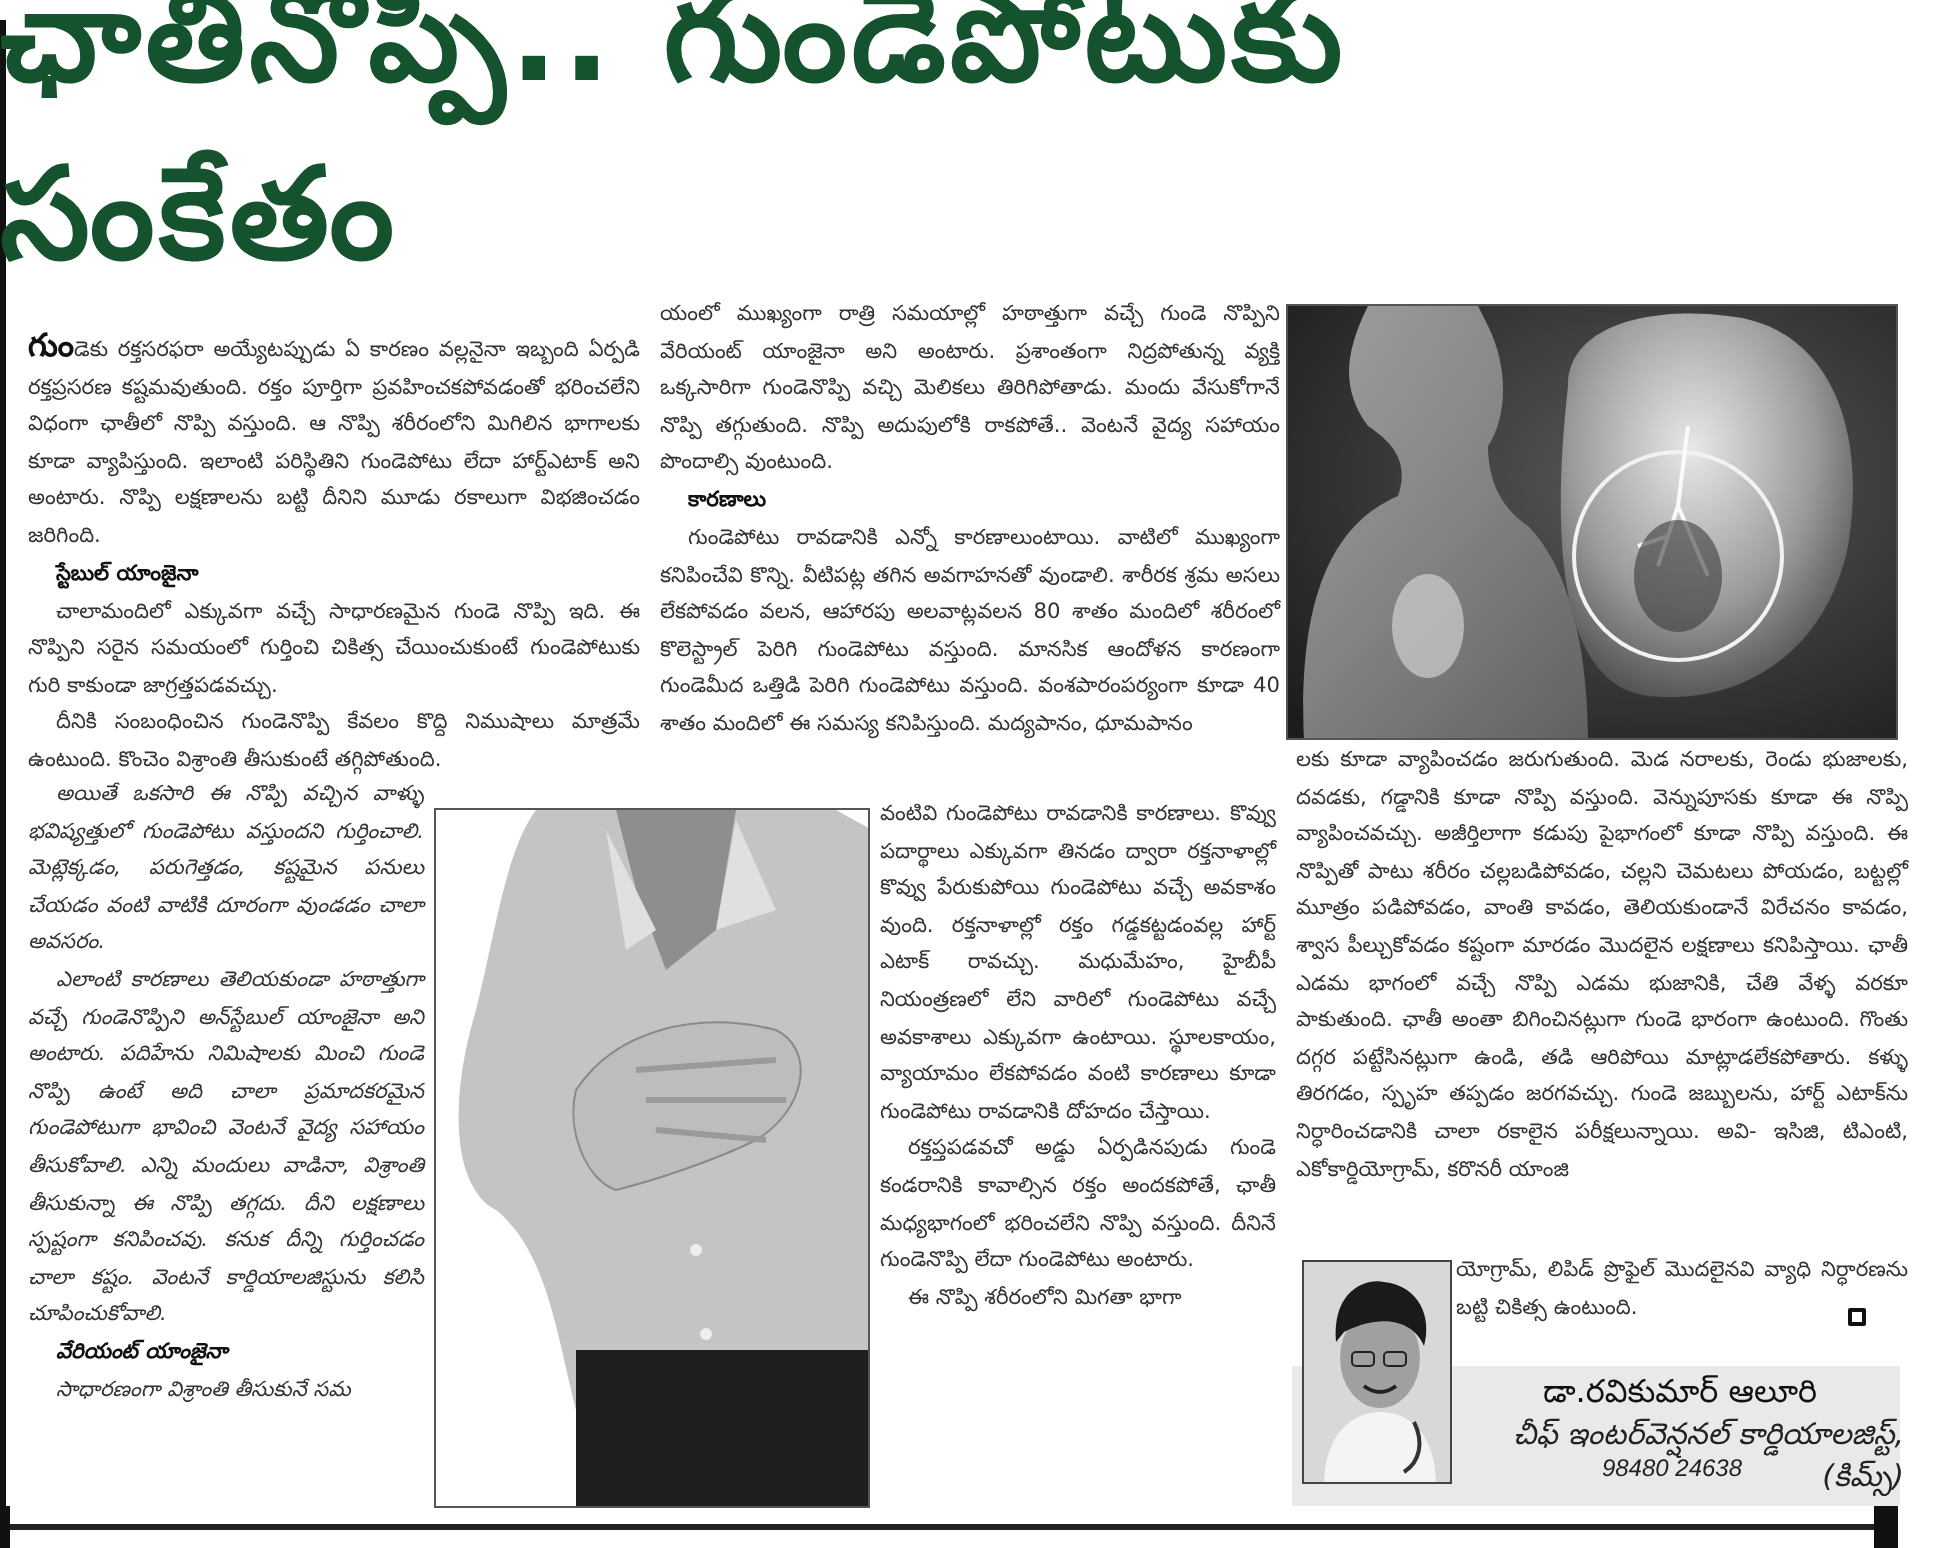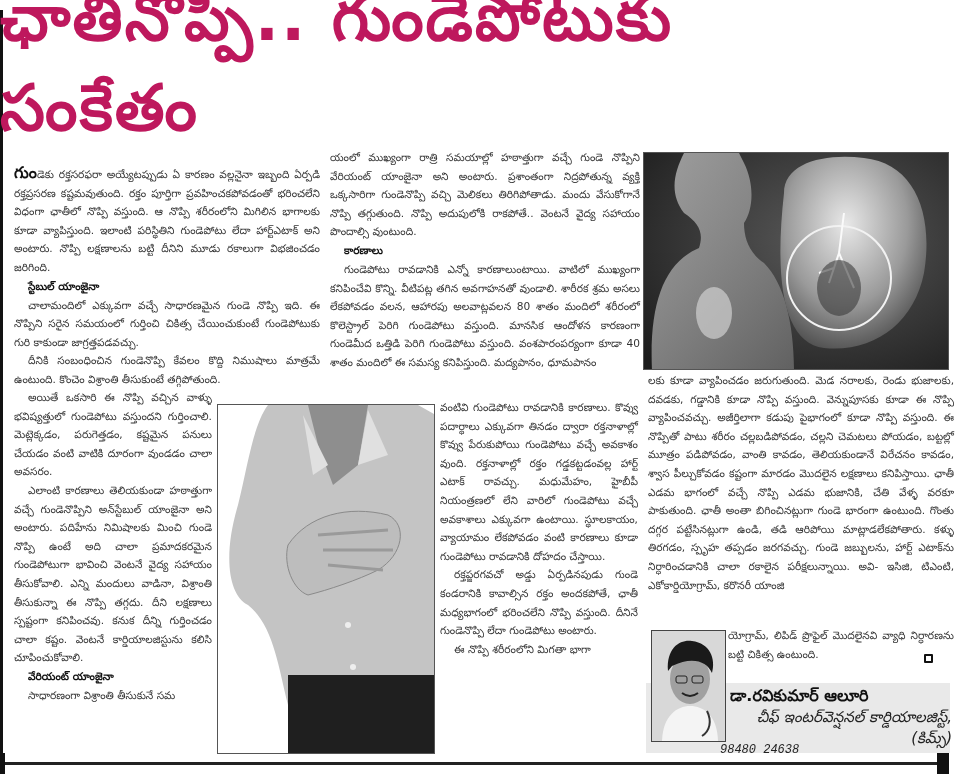--- a/index.html
+++ b/index.html
@@ -5,51 +5,51 @@
   * { box-sizing: border-box; margin: 0; padding: 0; }
   html, body { width: 969px; height: 774px; background: #ffffff; overflow: hidden; }
   body { position: relative; font-family: "DejaVu Sans", sans-serif; color: #222; }
 
   .left-rule { position: absolute; left: 0; top: 10px; width: 3px; height: 764px; background: #111; }
 
   .headline {
     position: absolute; left: 0; top: 0; width: 823px; height: 142px;
     display: flex; align-items: center; justify-content: center;
     font-family: "DejaVu Sans", sans-serif; font-weight: bold;
-    font-size: 64px; letter-spacing: 2px; color: #be185d;
+    font-size: 64px; letter-spacing: 2px; color: #14532d;
   }
 
   .col { position: absolute; font-size: 10.6px; line-height: 18.6px; color: #333; text-align: justify; }
   .col p { text-indent: 14px; margin: 0; }
   .col p.noindent { text-indent: 0; }
   .col .sub { font-weight: bold; font-size: 10.6px; padding-left: 14px; color: #111; line-height: 19px; }
   .drop { font-weight: bold; font-size: 16px; color: #111; }
 
   .col1 { left: 14px; top: 148px; width: 306px; margin-top: 16px; }
-  .col1b { left: 14px; top: 388px; width: 198px; }
+  .col1b { left: 14px; top: 388px; width: 198px; font-style: italic; }
   .col2 { left: 330px; top: 148px; width: 310px; }
   .col2b { left: 440px; top: 398px; width: 198px; }
   .col3 { left: 648px; top: 371px; width: 306px; }
   .col3b { left: 728px; top: 626px; width: 226px; }
 
   .photo {
     position: absolute; border: 1px solid #555; overflow: hidden;
   }
   .photo-heart { left: 643px; top: 152px; width: 306px; height: 218px; background: #2a2a2a; }
   .photo-man { left: 217px; top: 404px; width: 218px; height: 350px; background: #fff; }
 
   .author-box {
     position: absolute; left: 646px; top: 683px; width: 304px; height: 70px; background: #e9e9e9;
   }
   .author-photo {
     position: absolute; left: 651px; top: 630px; width: 75px; height: 112px; border: 1px solid #444; background: #cfcfcf; overflow: hidden;
   }
-  .author-name { position: absolute; left: 730px; top: 686px; width: 220px; text-align: left; font-weight: bold; font-size: 16px; color: #111; }
+  .author-name { position: absolute; left: 730px; top: 686px; width: 220px; text-align: center; font-weight: normal; font-size: 16px; color: #111; }
   .author-role { position: absolute; left: 720px; top: 708px; width: 232px; text-align: right; font-size: 15px; font-style: italic; color: #222; }
-  .author-phone { position: absolute; left: 720px; top: 727px; width: 232px; text-align: left; font-size: 12px; font-style: italic; font-family: Liberation Mono, monospace; color: #222; margin-top: 16px; }
+  .author-phone { position: absolute; left: 720px; top: 727px; width: 232px; text-align: center; font-size: 12px; font-style: italic; font-family: Liberation Sans, sans-serif; color: #222; }
 
   .end-mark { position: absolute; left: 924px; top: 654px; width: 9px; height: 9px; border: 2px solid #111; border-radius: 1px; }
 
   .bottom-rule { position: absolute; left: 0; top: 762px; width: 945px; height: 3px; background: #222; }
   .bottom-block-l { position: absolute; left: 0; top: 753px; width: 5px; height: 21px; background: #111; }
   .bottom-block-r { position: absolute; left: 937px; top: 753px; width: 12px; height: 21px; background: #111; }
 </style>
 </head>
 <body>
 
@@ -72,21 +72,21 @@
 </div>
 
 <div class="col col2">
   <p class="noindent">యంలో ముఖ్యంగా రాత్రి సమయాల్లో హఠాత్తుగా వచ్చే గుండె నొప్పిని వేరియంట్ యాంజైనా అని అంటారు. ప్రశాంతంగా నిద్రపోతున్న వ్యక్తి ఒక్కసారిగా గుండెనొప్పి వచ్చి మెలికలు తిరిగిపోతాడు. మందు వేసుకోగానే నొప్పి తగ్గుతుంది. నొప్పి అదుపులోకి రాకపోతే.. వెంటనే వైద్య సహాయం పొందాల్సి వుంటుంది.</p>
   <div class="sub">కారణాలు</div>
   <p>గుండెపోటు రావడానికి ఎన్నో కారణాలుంటాయి. వాటిలో ముఖ్యంగా కనిపించేవి కొన్ని. వీటిపట్ల తగిన అవగాహనతో వుండాలి. శారీరక శ్రమ అసలు లేకపోవడం వలన, ఆహారపు అలవాట్లవలన 80 శాతం మందిలో శరీరంలో కొలెస్ట్రాల్ పెరిగి గుండెపోటు వస్తుంది. మానసిక ఆందోళన కారణంగా గుండెమీద ఒత్తిడి పెరిగి గుండెపోటు వస్తుంది. వంశపారంపర్యంగా కూడా 40 శాతం మందిలో ఈ సమస్య కనిపిస్తుంది. మద్యపానం, ధూమపానం</p>
 </div>
 
 <div class="col col2b">
   <p class="noindent">వంటివి గుండెపోటు రావడానికి కారణాలు. కొవ్వు పదార్థాలు ఎక్కువగా తినడం ద్వారా రక్తనాళాల్లో కొవ్వు పేరుకుపోయి గుండెపోటు వచ్చే అవకాశం వుంది. రక్తనాళాల్లో రక్తం గడ్డకట్టడంవల్ల హార్ట్ ఎటాక్ రావచ్చు. మధుమేహం, హైబీపీ నియంత్రణలో లేని వారిలో గుండెపోటు వచ్చే అవకాశాలు ఎక్కువగా ఉంటాయి. స్థూలకాయం, వ్యాయామం లేకపోవడం వంటి కారణాలు కూడా గుండెపోటు రావడానికి దోహదం చేస్తాయి.</p>
-  <p>రక్తప్జరగవచో అడ్డు ఏర్పడినపుడు గుండె కండరానికి కావాల్సిన రక్తం అందకపోతే, ఛాతీ మధ్యభాగంలో భరించలేని నొప్పి వస్తుంది. దీనినే గుండెనొప్పి లేదా గుండెపోటు అంటారు.</p>
+  <p>రక్తప్తపడవచో అడ్డు ఏర్పడినపుడు గుండె కండరానికి కావాల్సిన రక్తం అందకపోతే, ఛాతీ మధ్యభాగంలో భరించలేని నొప్పి వస్తుంది. దీనినే గుండెనొప్పి లేదా గుండెపోటు అంటారు.</p>
   <p>ఈ నొప్పి శరీరంలోని మిగతా భాగా</p>
 </div>
 
 <div class="col col3">
   <p class="noindent">లకు కూడా వ్యాపించడం జరుగుతుంది. మెడ నరాలకు, రెండు భుజాలకు, దవడకు, గడ్డానికి కూడా నొప్పి వస్తుంది. వెన్నుపూసకు కూడా ఈ నొప్పి వ్యాపించవచ్చు. అజీర్తిలాగా కడుపు పైభాగంలో కూడా నొప్పి వస్తుంది. ఈ నొప్పితో పాటు శరీరం చల్లబడిపోవడం, చల్లని చెమటలు పోయడం, బట్టల్లో మూత్రం పడిపోవడం, వాంతి కావడం, తెలియకుండానే విరేచనం కావడం, శ్వాస పీల్చుకోవడం కష్టంగా మారడం మొదలైన లక్షణాలు కనిపిస్తాయి. ఛాతీ ఎడమ భాగంలో వచ్చే నొప్పి ఎడమ భుజానికి, చేతి వేళ్ళ వరకూ పాకుతుంది. ఛాతీ అంతా బిగించినట్లుగా గుండె భారంగా ఉంటుంది. గొంతు దగ్గర పట్టేసినట్లుగా ఉండి, తడి ఆరిపోయి మాట్లాడలేకపోతారు. కళ్ళు తిరగడం, స్పృహ తప్పడం జరగవచ్చు. గుండె జబ్బులను, హార్ట్ ఎటాక్‌ను నిర్ధారించడానికి చాలా రకాలైన పరీక్షలున్నాయి. అవి- ఇసిజి, టిఎంటి, ఎకోకార్డియోగ్రామ్, కరొనరీ యాంజి</p>
 </div>
 <div class="col col3b">
   <p class="noindent">యోగ్రామ్, లిపిడ్ ప్రొఫైల్ మొదలైనవి వ్యాధి నిర్ధారణను బట్టి చికిత్స ఉంటుంది.</p>
 </div>
 

